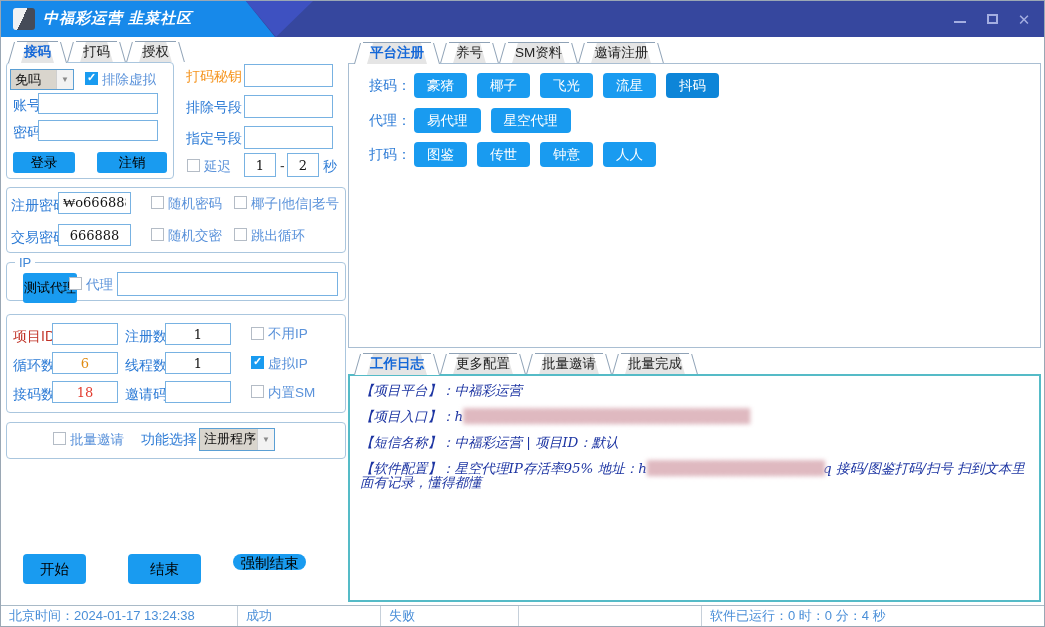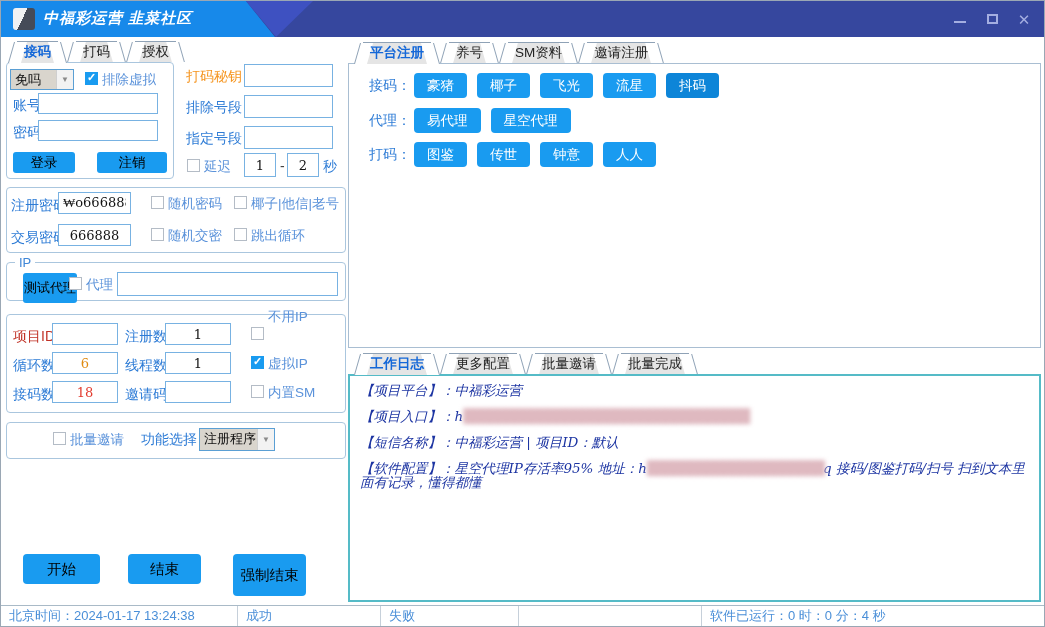--- a/index.html
+++ b/index.html
@@ -147,21 +147,21 @@
   <span class="cb" style="left:68px;top:276px;" data-checked="false"></span>
   <span class="cblbl" style="left:85px;top:275px;">代理</span>
   <input class="inp" style="left: 116px; top: 271px; width: 221px; height: 24px;" value="">
 
   <div class="grp" style="left:5px;top:313px;width:340px;height:99px;"></div>
   <span class="lbl lbl-red" style="left:12px;top:327px;">项目ID</span>
   <input class="inp center" style="left: 51px; top: 322px; width: 66px; height: 22px;" value="">
   <span class="lbl" style="left:124px;top:327px;">注册数</span>
   <input class="inp center" style="left: 164px; top: 322px; width: 66px; height: 22px;" value="1">
   <span class="cb" style="left:250px;top:326px;" data-checked="false"></span>
-  <span class="cblbl" style="left:267px;top:307px;">不用IP</span>
+  <span class="cblbl" style="left:267px;top:324px;">不用IP</span>
 
   <span class="lbl" style="left:12px;top:356px;">循环数</span>
   <input class="inp center val-orange" style="left: 51px; top: 351px; width: 66px; height: 22px;" value="6">
   <span class="lbl" style="left:124px;top:356px;">线程数</span>
   <input class="inp center" style="left: 164px; top: 351px; width: 66px; height: 22px;" value="1">
   <span class="cb" style="left:250px;top:355px;" data-checked="true"></span>
   <span class="cblbl" style="left:267px;top:354px;">虚拟IP</span>
 
   <span class="lbl" style="left:12px;top:385px;">接码数</span>
   <input class="inp center val-red" style="left: 51px; top: 380px; width: 66px; height: 22px;" value="18">
@@ -172,23 +172,23 @@
 
   <div class="grp" style="left:5px;top:421px;width:340px;height:37px;"></div>
   <span class="cb" style="left:52px;top:431px;" data-checked="false"></span>
   <span class="cblbl" style="left:69px;top:430px;">批量邀请</span>
   <span class="lbl" style="left:140px;top:430px;">功能选择</span>
   <div class="combo" style="left:198px;top:427px;width:76px;height:23px;">
     <span class="combo-txt">注册程序</span>
     <span class="combo-arr">▼</span>
   </div>
 
-  <button class="btn" style="left:22px;top:553px;width:77px;height:30px;font-size:14.5px;border-radius:4px;">开始</button>
+  <button class="btn" style="left:22px;top:553px;width:63px;height:30px;font-size:14.5px;border-radius:4px;">开始</button>
   <button class="btn" style="left:127px;top:553px;width:73px;height:30px;font-size:14.5px;border-radius:4px;">结束</button>
-  <button class="btn" style="left:232px;top:553px;width:73px;height:42px;font-size:14.5px;border-radius:4px;">强制结束</button>
+  <button class="btn" style="left:232px;top:553px;width:73px;height:16px;font-size:14.5px;border-radius:15px;">强制结束</button>
 
   <div class="panel" style="left:347px;top:62px;width:693px;height:285px;"></div>
   <div class="tabs" id="platformTabs" style="left:353px;top:41px;">
       <div class="tab active"><span>平台注册</span></div>
       <div class="tab"><span>养号</span></div>
       <div class="tab"><span>SM资料</span></div>
       <div class="tab"><span>邀请注册</span></div>
     </div>
   <div id="platformRows">
       <div class="prow" style="left: 368px; top: 72px;">

